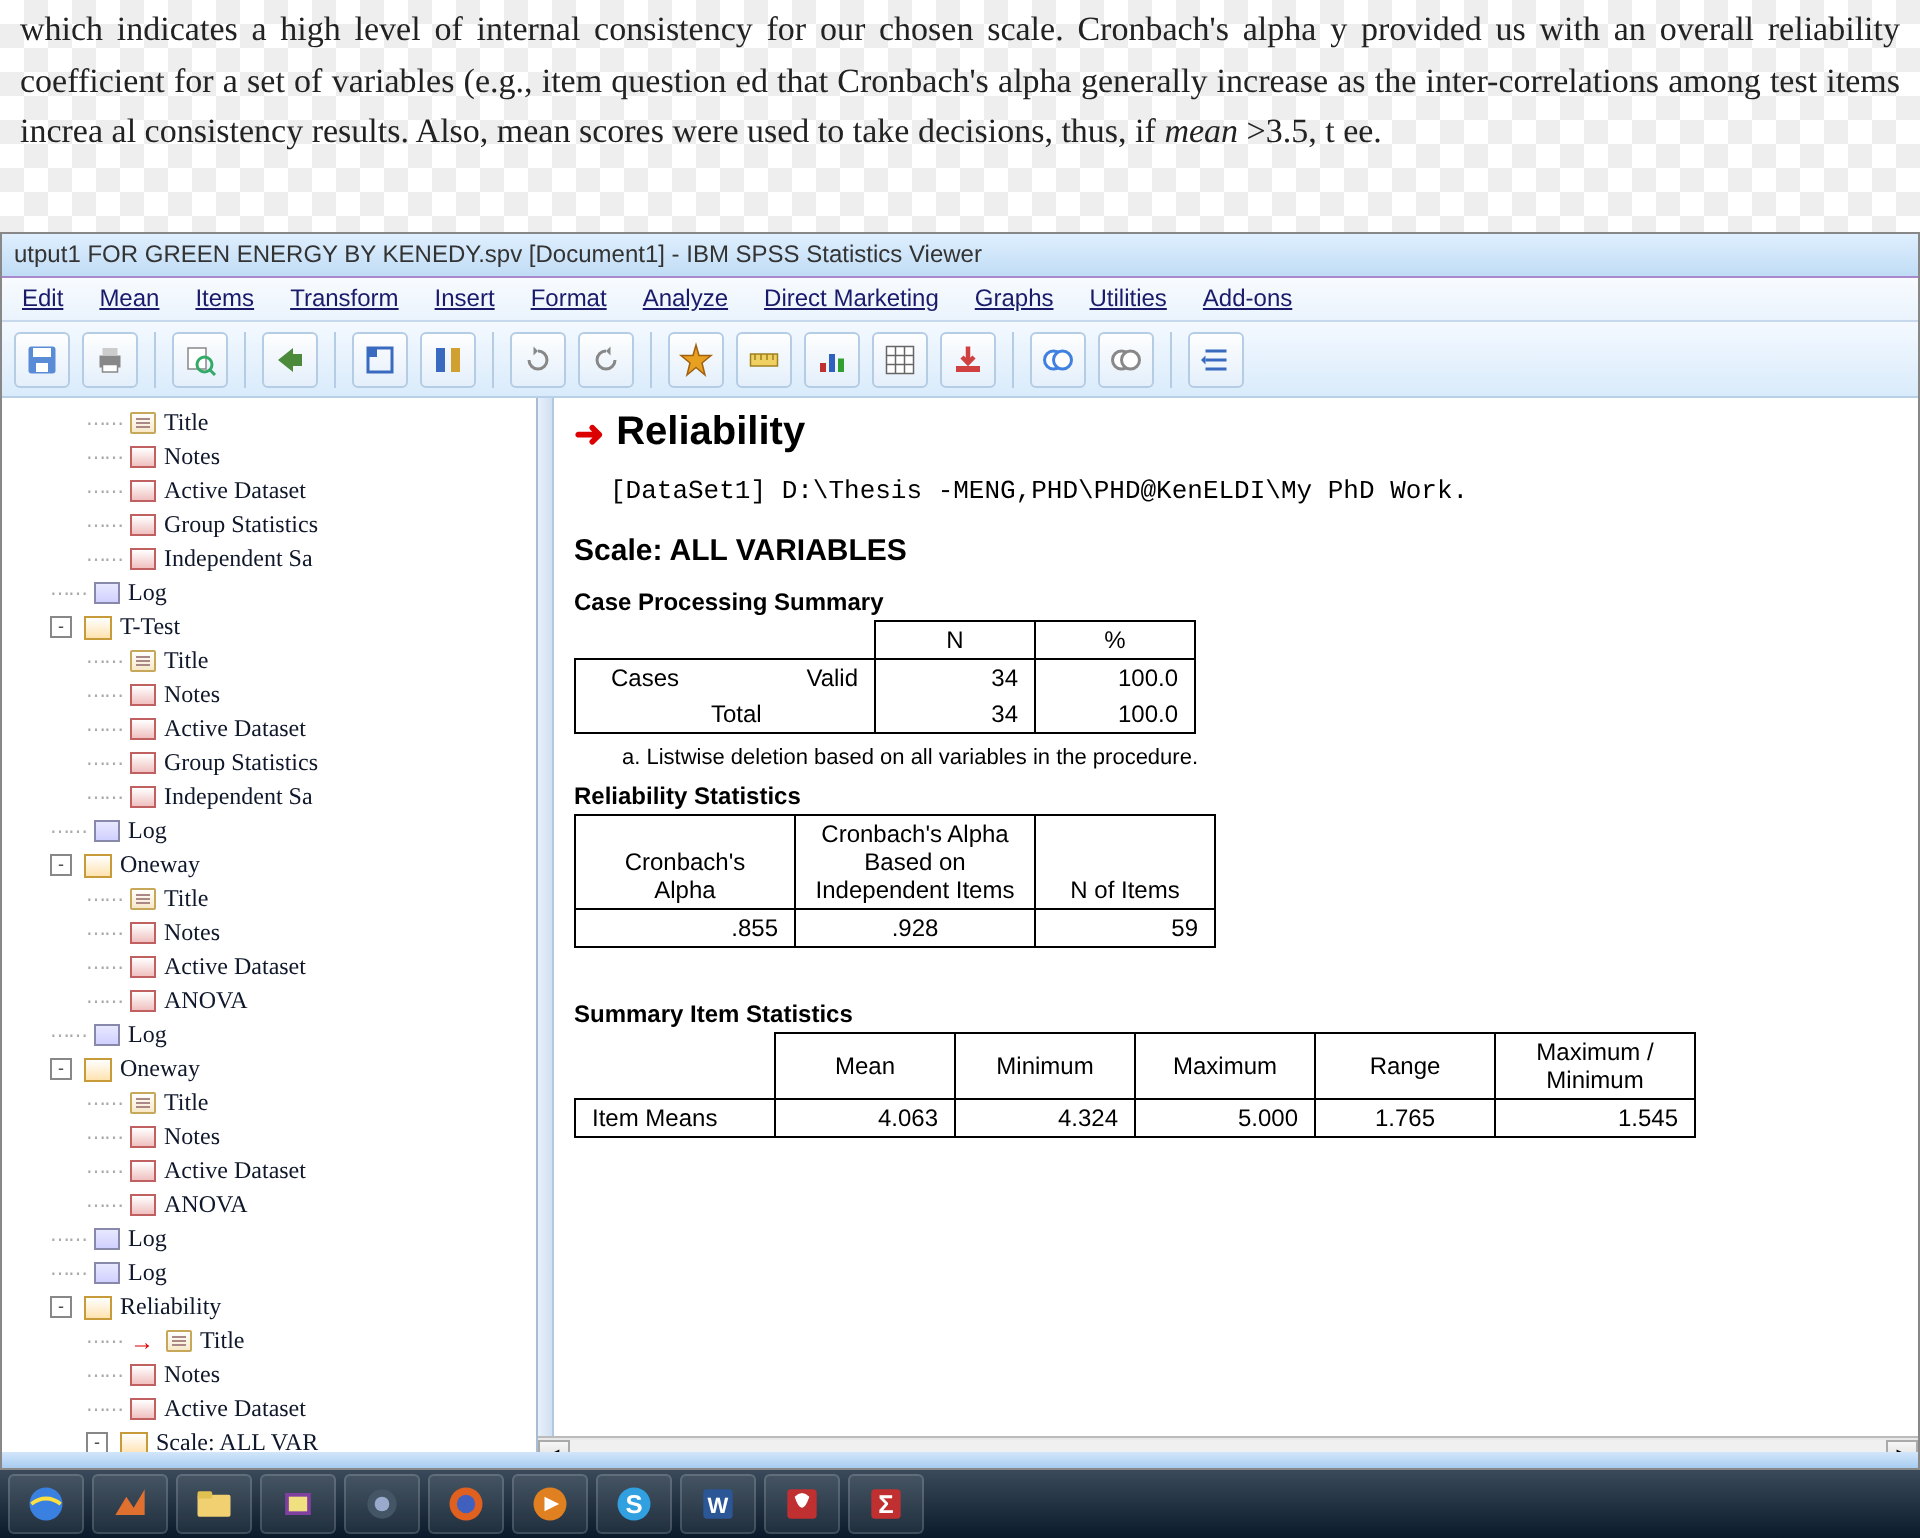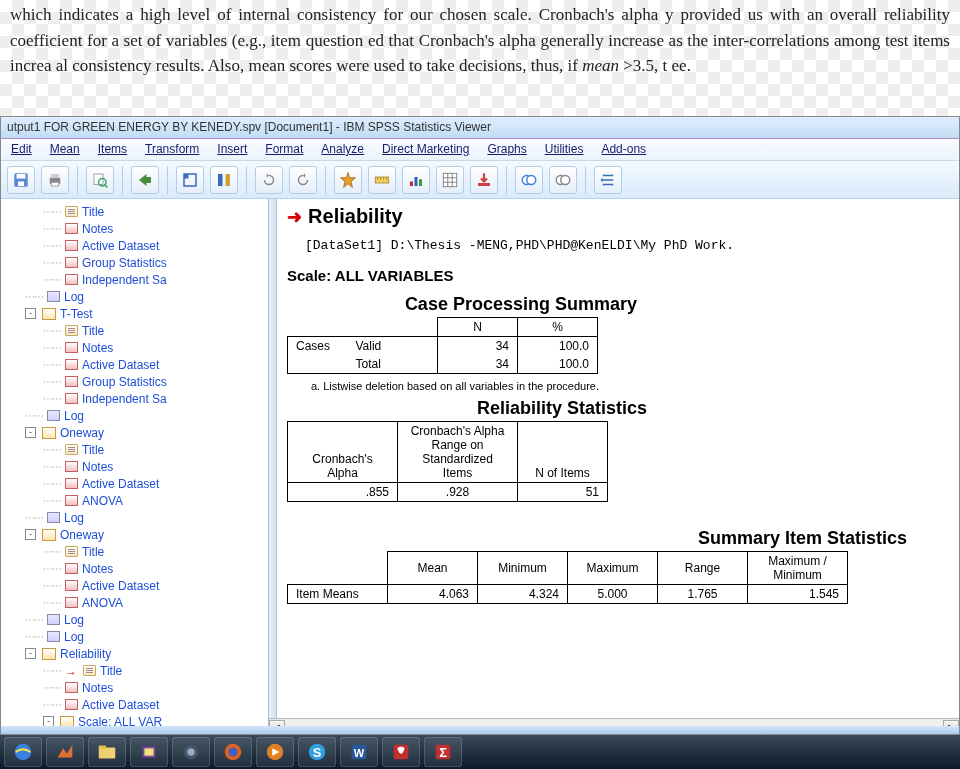--- a/index.html
+++ b/index.html
@@ -25,40 +25,40 @@
   .tree-panel { width: 268px; border-right: 1px solid #a8bcd6; background: #fff; overflow: hidden; font-size: 12px; position: relative; }
   .tree { padding: 4px 2px; }
   .tree-item { display: flex; align-items: center; gap: 4px; padding: 0 2px; height: 17px; white-space: nowrap; }
   .tree-item .dots { color: #aaa; font-size: 10px; letter-spacing: -1px; }
   .tree-item .ticon { width: 14px; height: 12px; display: inline-flex; align-items: center; justify-content: center; }
   .tree-item .ticon.note { background: linear-gradient(#fff,#f7e8c8); border:1px solid #c7a85a; border-radius:1px; width:13px; height:11px;}
   .tree-item .ticon.note::after{content:"";display:block;width:7px;height:1px;background:#a88;position:relative;top:-2px;box-shadow:0 2px 0 #a88, 0 4px 0 #a88;}
   .tree-item .ticon.book { background:linear-gradient(#fff,#ffe3b0); border:1px solid #c79a3a; width:14px; height:12px;}
   .tree-item .ticon.log { background:linear-gradient(#e8e8ff,#d0d0ff); border:1px solid #88a; width:13px; height:11px;}
   .tree-item .ticon.chart { background:linear-gradient(#fff,#f0c0c0); border:1px solid #c06060; width:13px; height:11px;}
-  .tree-item .label { color: #1d4ed8; }
+  .tree-item .label { color: #0f172a; font-family: Liberation Serif, serif; }
   .tree-item.indent1 { padding-left: 22px; }
   .tree-item.indent2 { padding-left: 40px; }
   .expander { width:11px; height:11px; border:1px solid #888; background:#fff; font-size:9px; line-height:9px; text-align:center; color:#444; margin-right:2px;}
   .red-arrow { color:#d00; font-weight:bold; margin-right:2px;}
   
   .output-panel { flex: 1; overflow: hidden; background: #fff; padding: 6px 10px; font-family: Arial, sans-serif; }
   .sash { width: 8px; background: linear-gradient(90deg,#e8f0fa,#d0e0f2); border-right:1px solid #b0c8e0; }
   
   .out-h1 { font-size: 20px; font-weight: bold; margin-bottom: 10px; display:flex; align-items:center; gap:6px;}
   .out-h1 .arrow { color:#d00; font-size:18px;}
   .out-path { font-family: "Courier New", monospace; font-size: 13px; color: #000; margin: 6px 0 14px 18px; white-space: nowrap;}
   .out-h2 { font-size: 15px; font-weight: bold; margin: 4px 0 10px 0; }
-  .tbl-title { font-size: 18px; font-weight: bold; text-align: right; margin: 6px 0 2px 0; }
+  .tbl-title { font-size: 12px; font-weight: bold; text-align: left; margin: 6px 0 2px 0; }
   
   table.spss { border-collapse: collapse; margin: 0 0 6px 0; font-size: 12px; }
   table.spss td, table.spss th { border: 1px solid #000; padding: 2px 8px; text-align: center; }
   table.spss .lbl { text-align: left; }
   table.spss .nobt { border-top: none; }
-  table.spss .nobb { border-bottom: none; }
+  table.spss .nobb { border-bottom: none; text-align: right; }
   table.spss .nobr { border-right: none; }
   table.spss .nobl { border-left: none; }
   .footnote { font-size: 11px; margin: 2px 0 4px 24px; }
   
   .bottom-strip { position:absolute; bottom:0; left:0; right:0; height:8px; background:linear-gradient(#d2e6fa,#a8ccf0);}
   
   .h-scrollbar { position:absolute; bottom:0; left:268px; right:0; height:16px; background:#e8e8e8; border-top:1px solid #bbb; display:flex; align-items:center;}
   .h-scrollbar .arrow-btn{width:16px; height:14px; background:linear-gradient(#f6f6f6,#d8d8d8); border:1px solid #aaa; font-size:9px; text-align:center; line-height:12px;}
   .h-scrollbar .track{flex:1; height:14px; background:#f0f0f0;}
   
@@ -406,48 +406,48 @@
             </tr>
       </tbody>
         </table>
       <div class="footnote">a. Listwise deletion based on all variables in the procedure.</div>
       
       <div class="tbl-title" style="width:360px">Reliability Statistics</div>
       <table class="spss">
         <tbody>
             <tr>
           <td style="width:110px;vertical-align:bottom">Cronbach's Alpha</td>
-          <td style="width:120px">Cronbach's Alpha Range on Standardized Items</td>
+          <td style="width:120px">Cronbach's Alpha Based on Independent Items</td>
           <td style="width:90px;vertical-align:bottom">N of Items</td>
         </tr>
         <tr>
           <td style="text-align:right">.855</td>
           <td style="text-align:center">.928</td>
-          <td style="text-align:right">51</td>
+          <td style="text-align:right">59</td>
         </tr>
       </tbody>
         </table>
       
       <br>
       <div class="tbl-title" style="width:620px">Summary Item Statistics</div>
       <table class="spss">
         <tbody>
             <tr>
           <td class="nobt nobl" style="width:100px"></td>
           <td style="width:90px">Mean</td>
           <td style="width:90px">Minimum</td>
           <td style="width:90px">Maximum</td>
           <td style="width:90px">Range</td>
           <td style="width:100px">Maximum / Minimum</td>
         </tr>
         <tr>
           <td class="lbl">Item Means</td>
           <td style="text-align:right">4.063</td>
           <td style="text-align:right">4.324</td>
-          <td style="text-align:center">5.000</td>
+          <td style="text-align:right">5.000</td>
           <td style="text-align:center">1.765</td>
           <td style="text-align:right">1.545</td>
         </tr>
       </tbody>
         </table>
       
       <div class="h-scrollbar">
         <div class="arrow-btn">◄</div>
         <div class="track"></div>
         <div class="arrow-btn">►</div>

